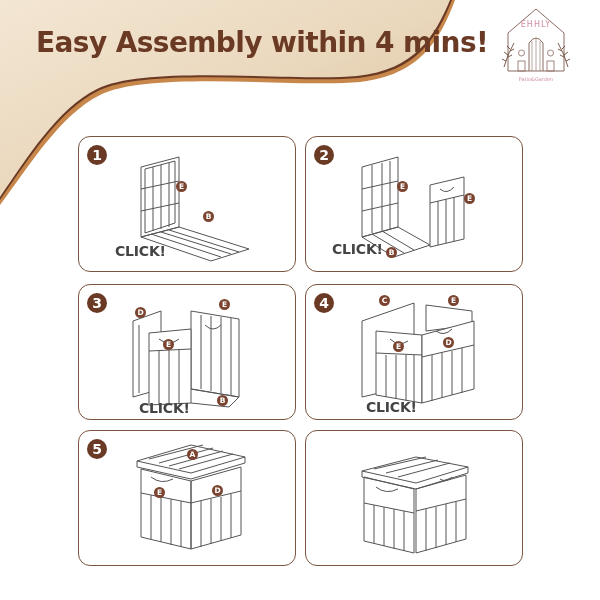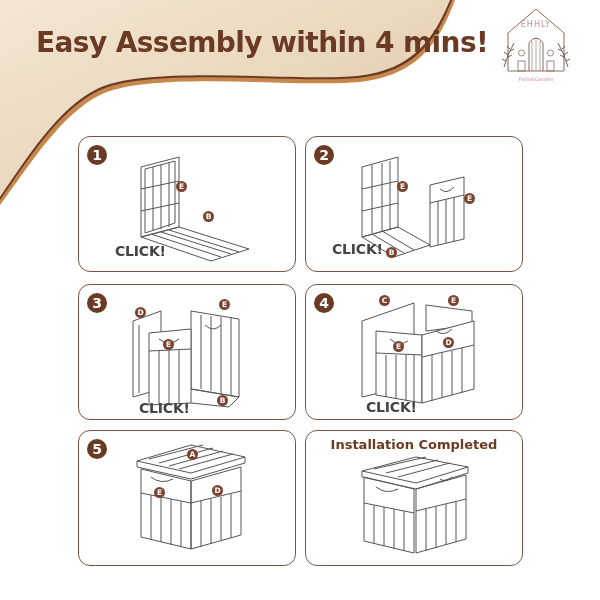--- a/index.html
+++ b/index.html
@@ -183,21 +183,20 @@
         <line x1="152" y1="63" x2="152" y2="107"></line>
     </g>
   </svg>
   <div class="badge">5</div>
   <div class="lbl" style="left:108px;top:18px;">A</div>
   <div class="lbl" style="left:75px;top:56px;">E</div>
   <div class="lbl" style="left:133px;top:54px;">D</div>
 </div>
 
 <div class="panel" style="left:305px;top:430px;">
-  <div class="panel-heading">Installation Completed</div>
   <svg class="illus" viewBox="0 0 218 136">
     <g stroke="#555" stroke-width="1" fill="none">
       <path d="M56,40 L110,26 L162,36 L110,52 Z"></path>
       <line x1="68" y1="38" x2="120" y2="26"></line>
         <line x1="80" y1="42" x2="132" y2="29"></line>
         <line x1="92" y1="46" x2="144" y2="32"></line>
       <path d="M56,40 L56,46 L110,58 L162,42 L162,36"></path>
       <path d="M58,46 L108,58 L108,122 L58,110 Z"></path>
       <line x1="58" y1="72" x2="108" y2="82"></line>
       <line x1="68" y1="74" x2="68" y2="112"></line>

